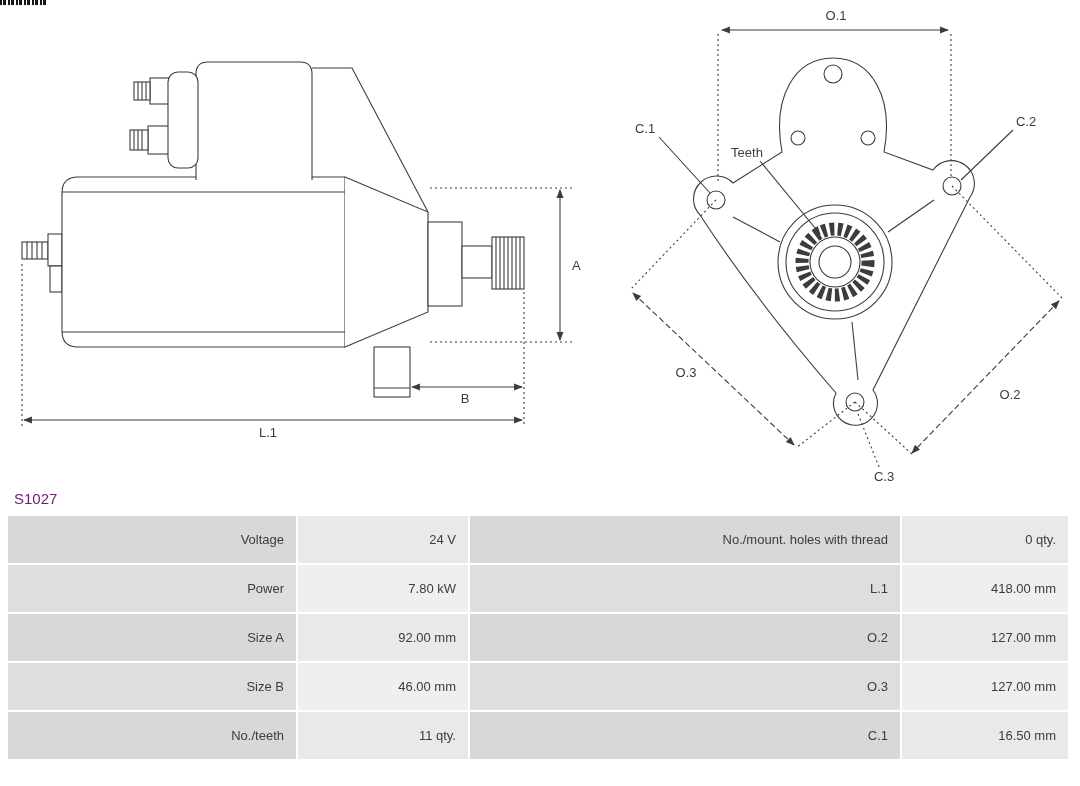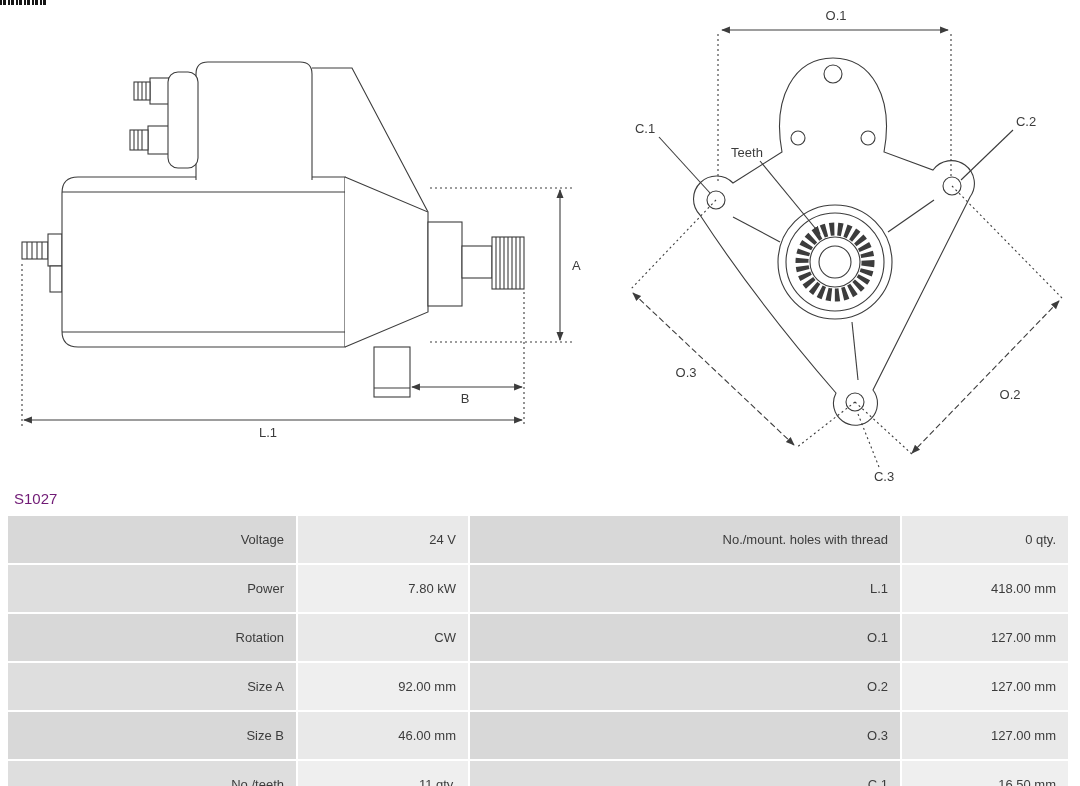--- a/index.html
+++ b/index.html
@@ -184,26 +184,20 @@
       <td class="lbl">No./mount. holes with thread</td>
       <td class="val">0 qty.</td>
     </tr>
     <tr>
       <td class="lbl">Power</td>
       <td class="val">7.80 kW</td>
       <td class="lbl">L.1</td>
       <td class="val">418.00 mm</td>
     </tr>
     <tr>
-      <td class="lbl">Rotation</td>
-      <td class="val">CW</td>
-      <td class="lbl">O.1</td>
-      <td class="val">127.00 mm</td>
-    </tr>
-    <tr>
       <td class="lbl">Size A</td>
       <td class="val">92.00 mm</td>
       <td class="lbl">O.2</td>
       <td class="val">127.00 mm</td>
     </tr>
     <tr>
       <td class="lbl">Size B</td>
       <td class="val">46.00 mm</td>
       <td class="lbl">O.3</td>
       <td class="val">127.00 mm</td>

